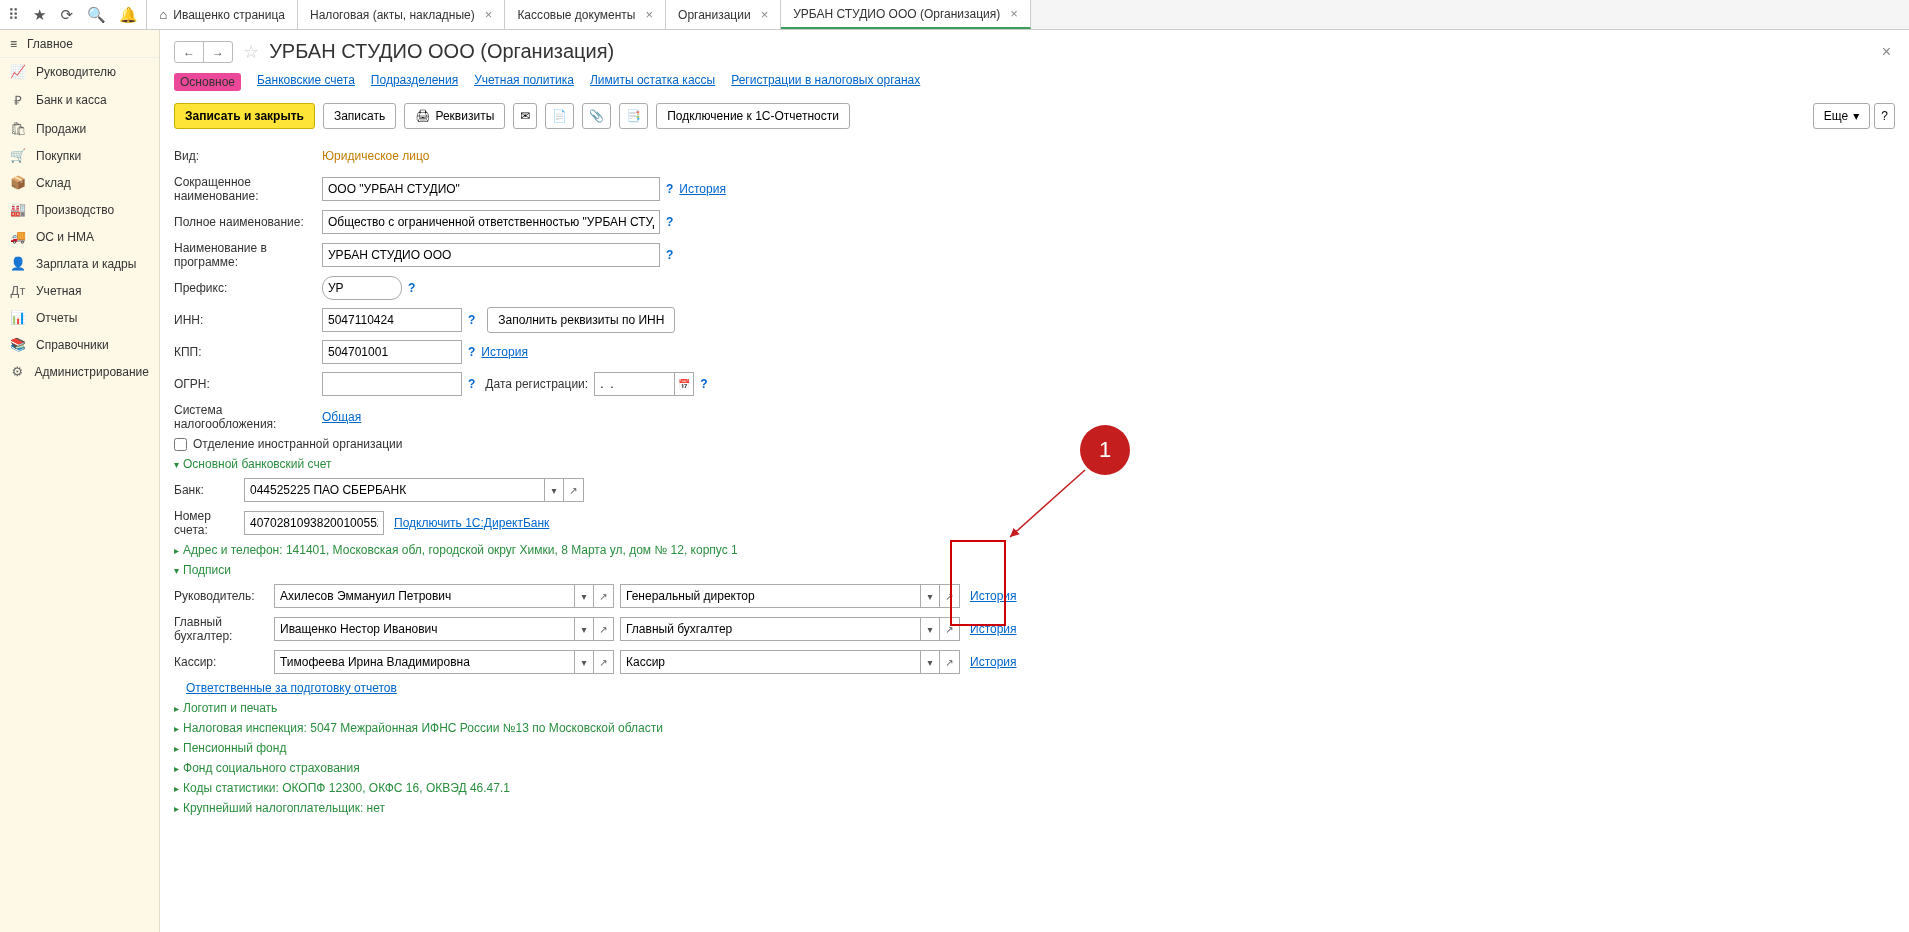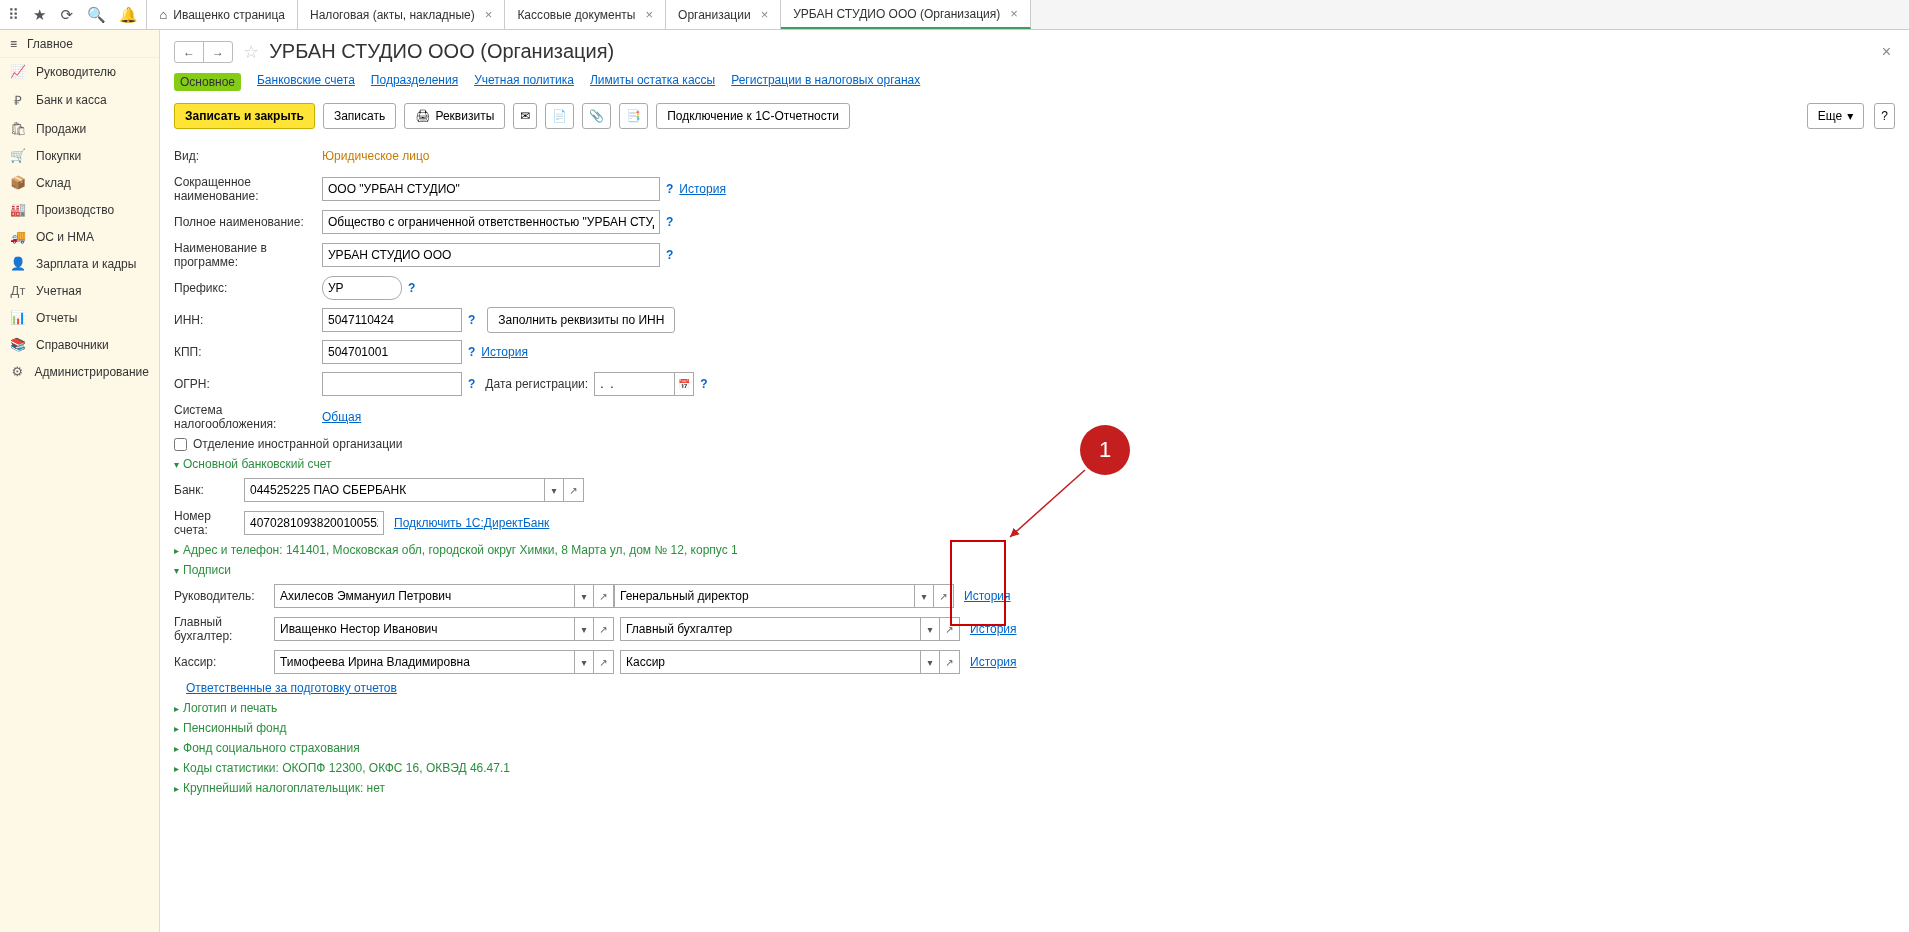--- a/index.html
+++ b/index.html
@@ -29,28 +29,28 @@
 .nav-arrows { display: flex; border: 1px solid #bbb; border-radius: 3px; }
 .nav-arrows span { padding: 3px 8px; cursor: pointer; color:#555;}
 .nav-arrows span:first-child { border-right: 1px solid #bbb; }
 .star-icon { color: #ccc; font-size: 18px; }
 .page-title { font-size: 20px; font-weight: normal; }
 .close-page { margin-left: auto; color: #888; cursor: pointer; font-size: 16px; padding-right:4px;}
 
 
 .subnav { display: flex; gap: 16px; margin-bottom: 12px; font-size: 12px; }
 .subnav a { color: #0066cc; text-decoration: underline; cursor: pointer; }
-.subnav .active { color: #333; text-decoration: none; background:#84cc16; padding:2px 6px; border-radius:3px;}
+.subnav .active { color: #333; text-decoration: none; background:#ec4899; padding:2px 6px; border-radius:3px;}
 
 
 .action-bar { display: flex; gap: 8px; margin-bottom: 14px; align-items: center; }
 .btn { border: 1px solid #aaa; background: #fff; padding: 12px 10px; border-radius: 3px; cursor: pointer; font-size: 12px; display:flex; align-items:center; gap:5px; height:26px;}
 .btn-primary { background: #ffe438; border-color: #c9b000; font-weight: bold; }
 .btn-icon { padding: 4px 6px; }
-.action-right { margin-left: auto; display: flex; gap: 10px; }
+.action-right { margin-left: auto; display: flex; gap: 4px; }
 
 
 .form-row { display: flex; align-items: center; margin-bottom: 6px; min-height: 26px; }
 .label { width: 148px; color: #333; flex-shrink: 0; }
 .input { border: 1px solid #aaa; padding: 3px 5px; font-size: 12px; height: 24px; background:#fff;}
 .input-wide { width: 338px; }
 .input-sm { width: 80px; border-radius: 11px; }
 .input-md { width: 140px; }
 .help-icon { color: #0066cc; margin: 0 6px; cursor: pointer; font-weight:bold;}
 .link { color: #0066cc; text-decoration: underline; cursor: pointer; }
@@ -301,21 +301,21 @@
           <span>Подписи</span>
         </div>
 
       <div class="form-row">
         <span class="label" style="width:100px;">Руководитель:</span>
         <div class="combo">
             <input class="input" style="width: 300px;" value="Ахилесов Эммануил Петрович">
           <span class="combo-btn">▾</span>
             <span class="combo-btn">↗</span>
           </div>
-        <div class="combo" style="">
+        <div class="combo" style="margin-left:6px;">
             <input class="input" style="width: 300px;" value="Генеральный директор">
           <span class="combo-btn">▾</span>
             <span class="combo-btn">↗</span>
           </div>
         <span class="link hist-link" style="margin-left:10px;">История</span>
       </div>
 
       <div class="form-row">
         <span class="label" style="width:100px;">Главный бухгалтер:</span>
         <div class="combo">
@@ -344,20 +344,23 @@
             <span class="combo-btn">↗</span>
           </div>
         <span class="link hist-link" style="margin-left:10px;">История</span>
       </div>
 
       <div style="margin:6px 12px;"><span class="link">Ответственные за подготовку отчетов</span></div>
 
       <div id="collapsed-sections">
           <div class="section-toggle right">
             <span>Логотип и печать</span>
+          </div>
+          <div class="section-toggle right">
+            <span>Налоговая инспекция: 5047 Межрайонная ИФНС России №13 по Московской области</span>
           </div>
           <div class="section-toggle right">
             <span>Пенсионный фонд</span>
           </div>
           <div class="section-toggle right">
             <span>Фонд социального страхования</span>
           </div>
           <div class="section-toggle right">
             <span>Коды статистики: ОКОПФ 12300, ОКФС 16, ОКВЭД 46.47.1</span>
           </div>

